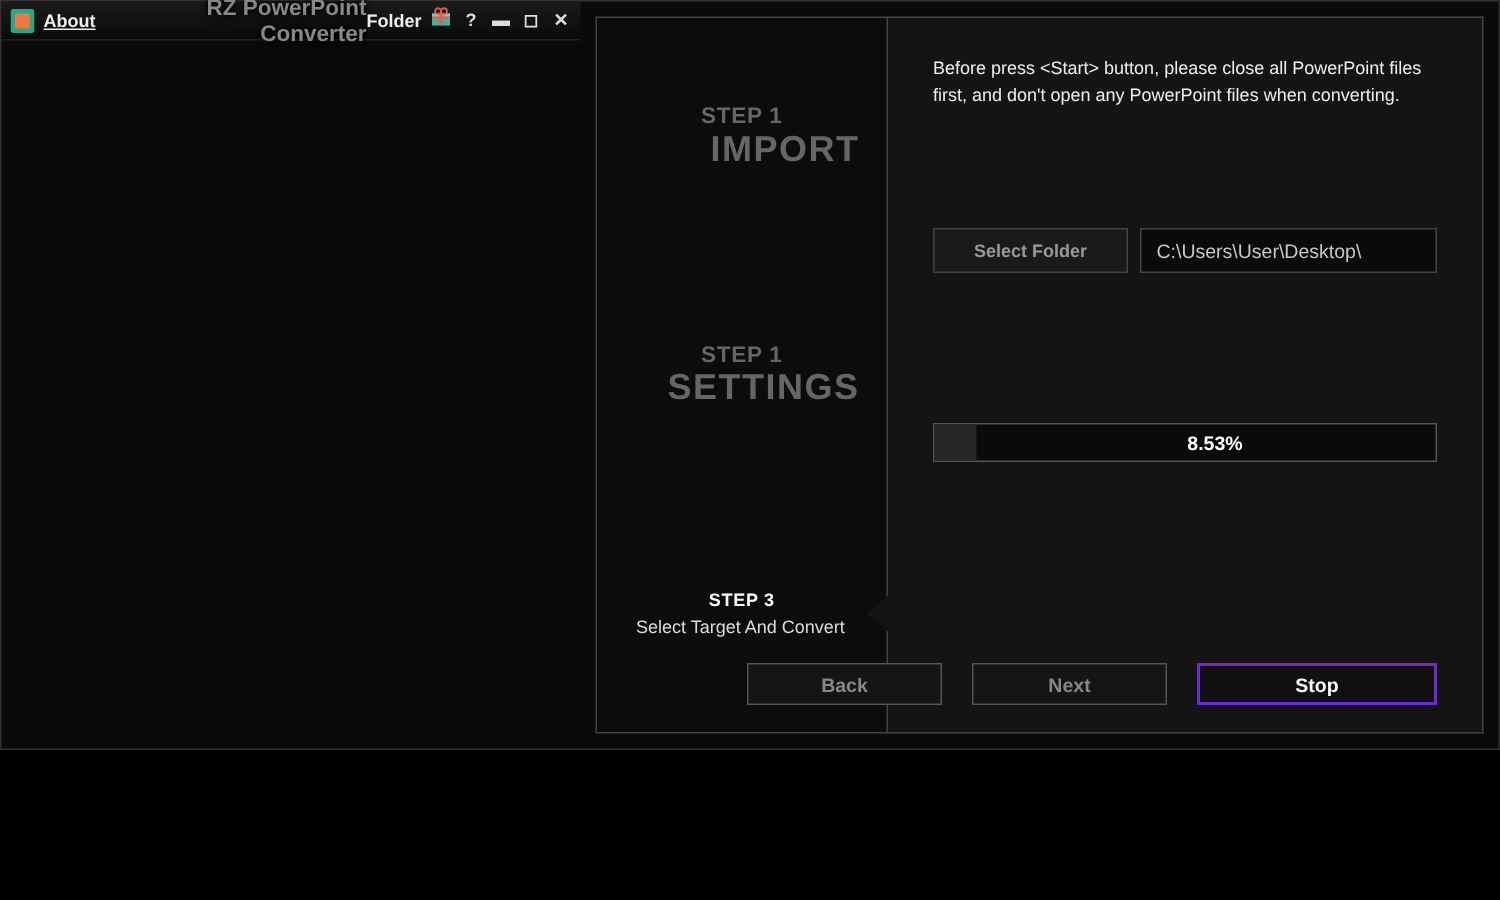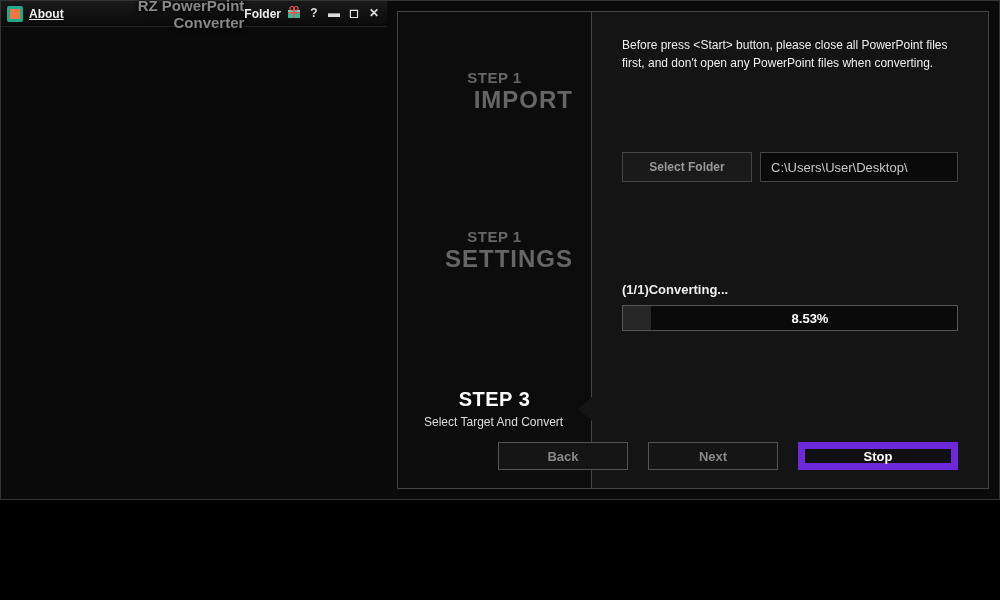--- a/index.html
+++ b/index.html
@@ -105,21 +105,21 @@
   .step .step-title {
     font-size: 24px;
     font-weight: bold;
     text-align: right;
     letter-spacing: 1px;
   }
   .step.active {
     color: #fff;
     justify-content: center;
   }
-  .step.active .step-num { font-size: 20px;}
+  .step.active .step-num { font-size: 12px;}
   .step.active .step-title { text-decoration: underline; font-size: 26px;}
   .step .step-sub {
     font-size: 12px;
     color: #ddd;
     margin-top: 4px;
     text-align: left;
     padding-left: 8px;
   }
   .arrow-notch {
     position: absolute;
@@ -212,21 +212,21 @@
     background: #151515;
     border: 1px solid #555;
     color: #888;
     font-size: 13px;
     font-weight: bold;
     cursor: pointer;
   }
   .nav-btn.primary {
     width: 160px;
     color: #fff;
-    border: 7px solid #6d28d9;
+    border: 2px solid #6d28d9;
     background: #101010;
   }
 </style>
 </head>
 <body>
 
 <div class="window">
 
   <div class="titlebar">
     <div class="titlebar-left">
@@ -277,21 +277,20 @@
     </div>
 
     <div class="main">
       <div class="instructions">Before press &lt;Start&gt; button, please close all PowerPoint files first, and don't open any PowerPoint files when converting.</div>
 
       <div class="folder-row">
         <button class="select-folder-btn">Select Folder</button>
         <input class="folder-path" readonly="" value="C:\Users\User\Desktop\" style="">
       </div>
 
-      <div class="status-label">(1/1)Converting...</div>
 
       <div class="progress-wrap">
         <div class="progress-fill" id="progress-fill" style="width: 8.53%;"></div>
         <div class="progress-text">8.53%</div>
       </div>
 
       <div class="nav-row">
         <button class="nav-btn">Back</button>
         <button class="nav-btn">Next</button>
         <button class="nav-btn primary">Stop</button>

